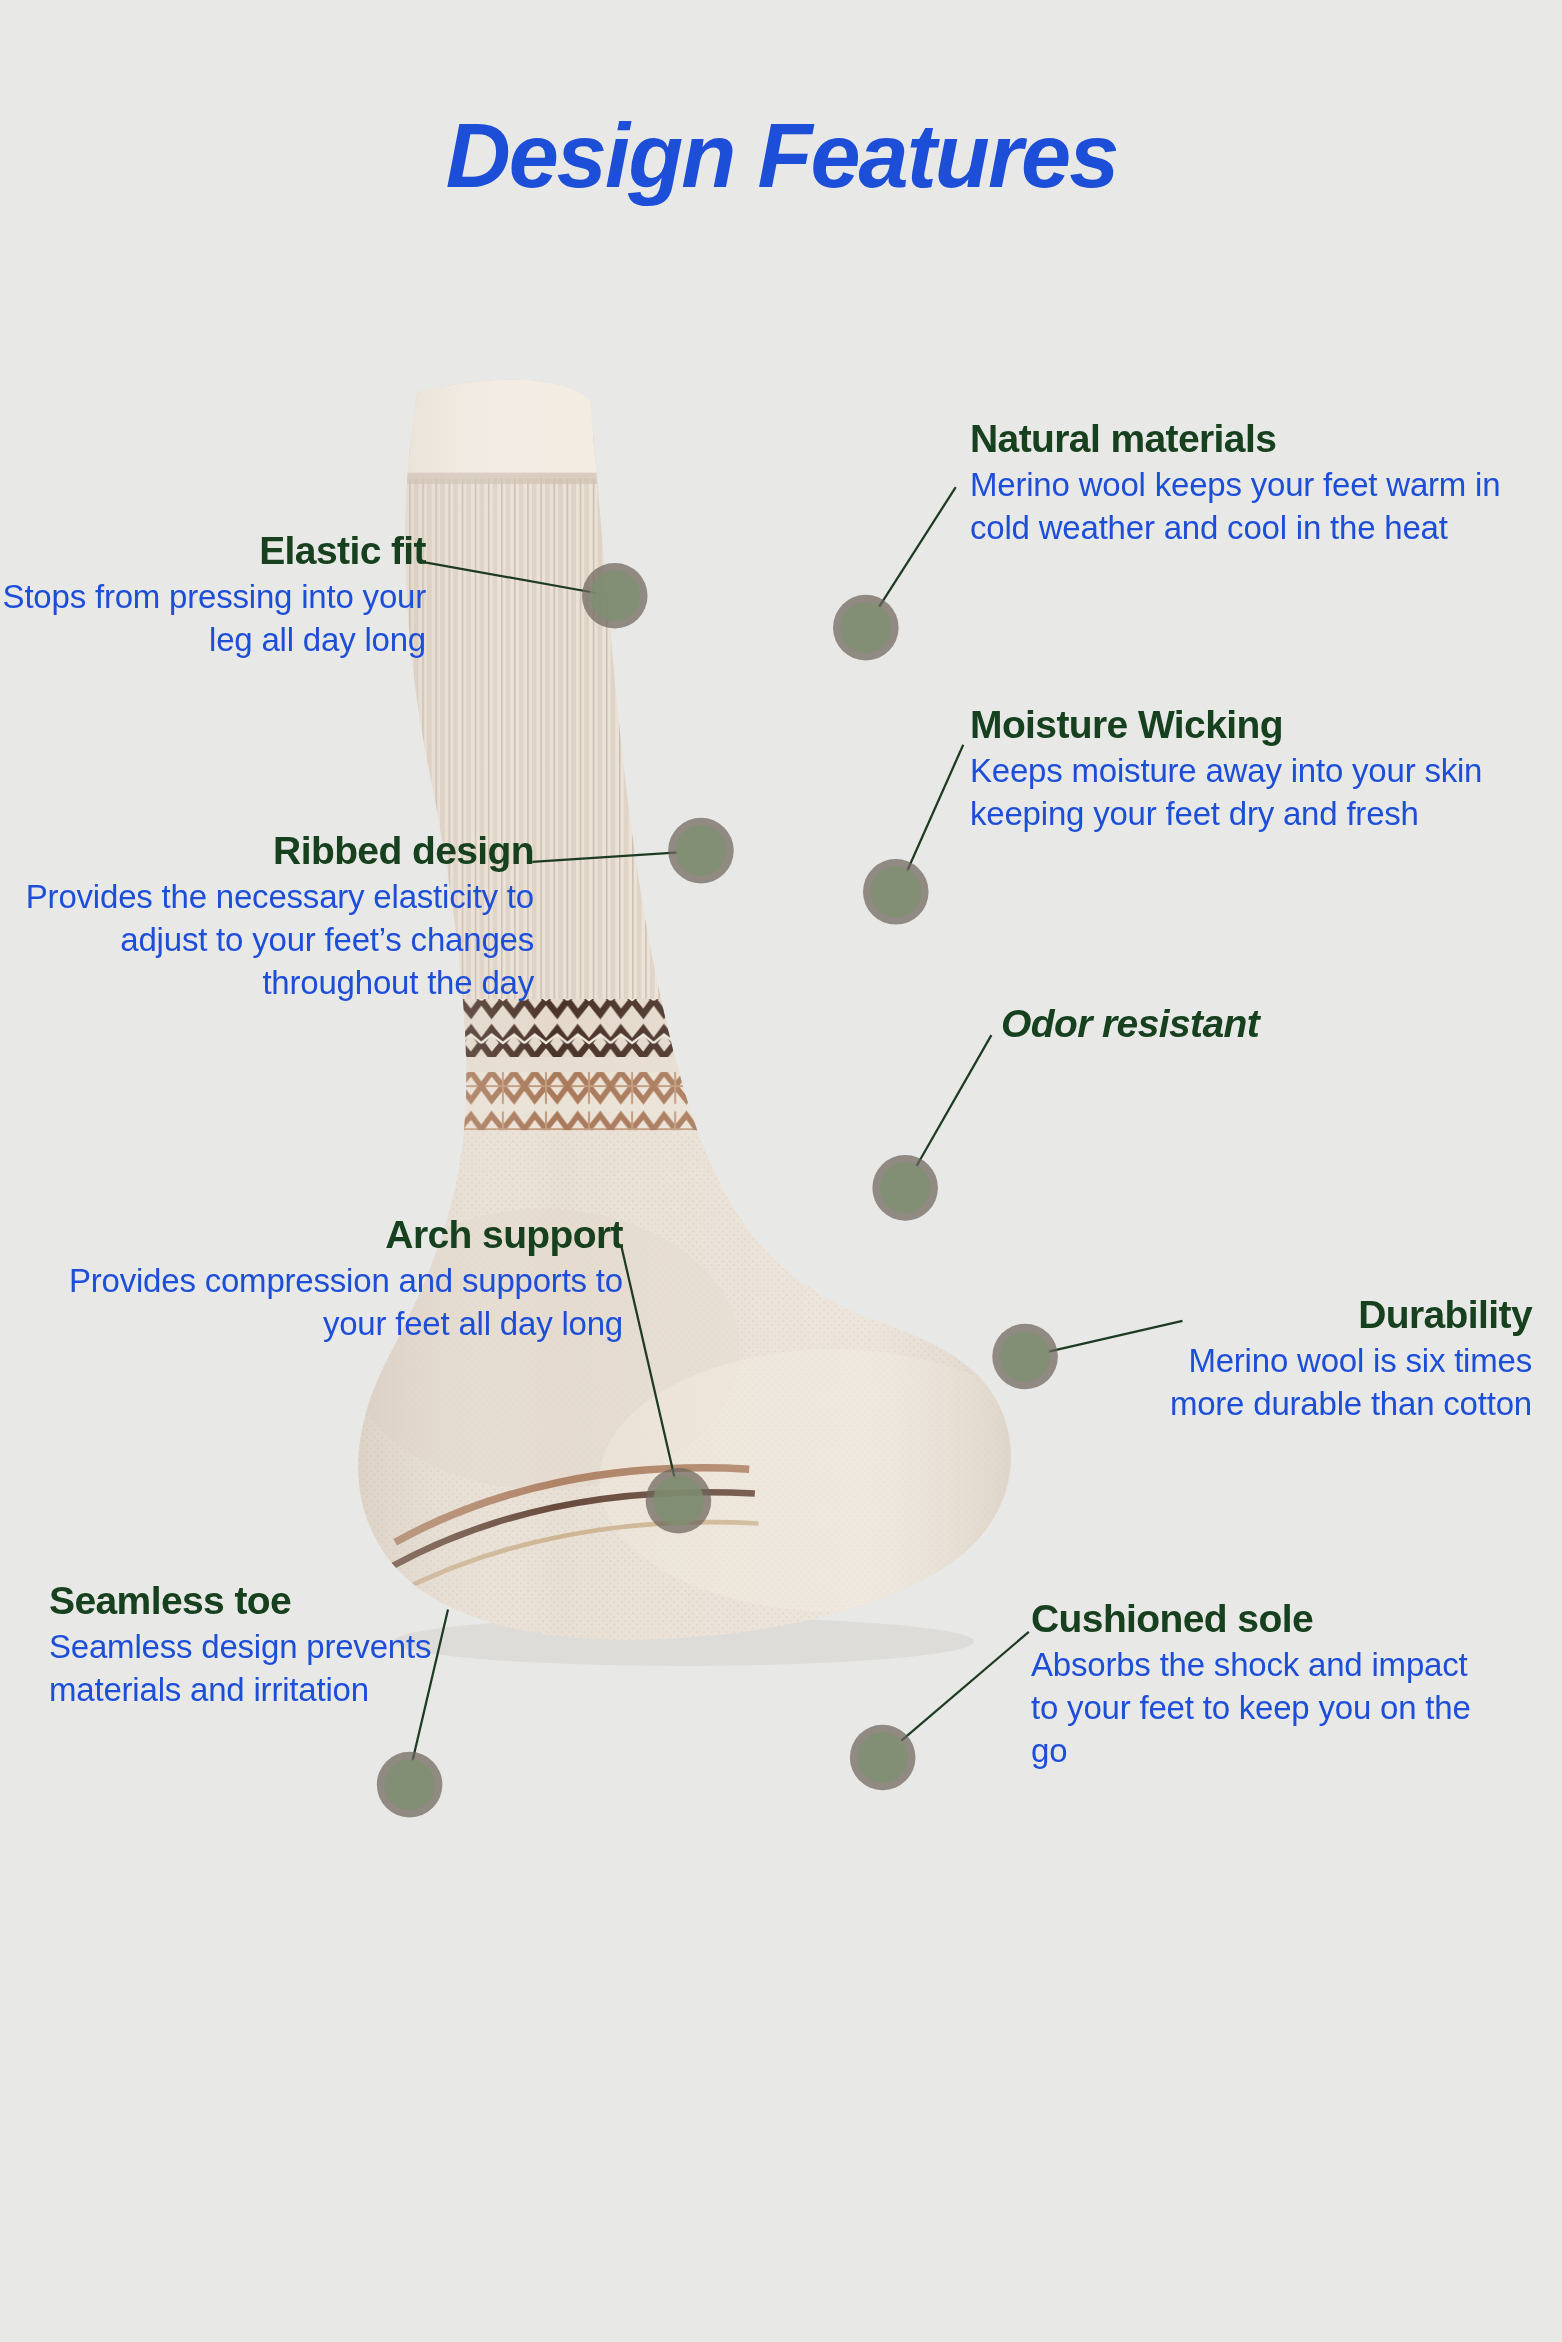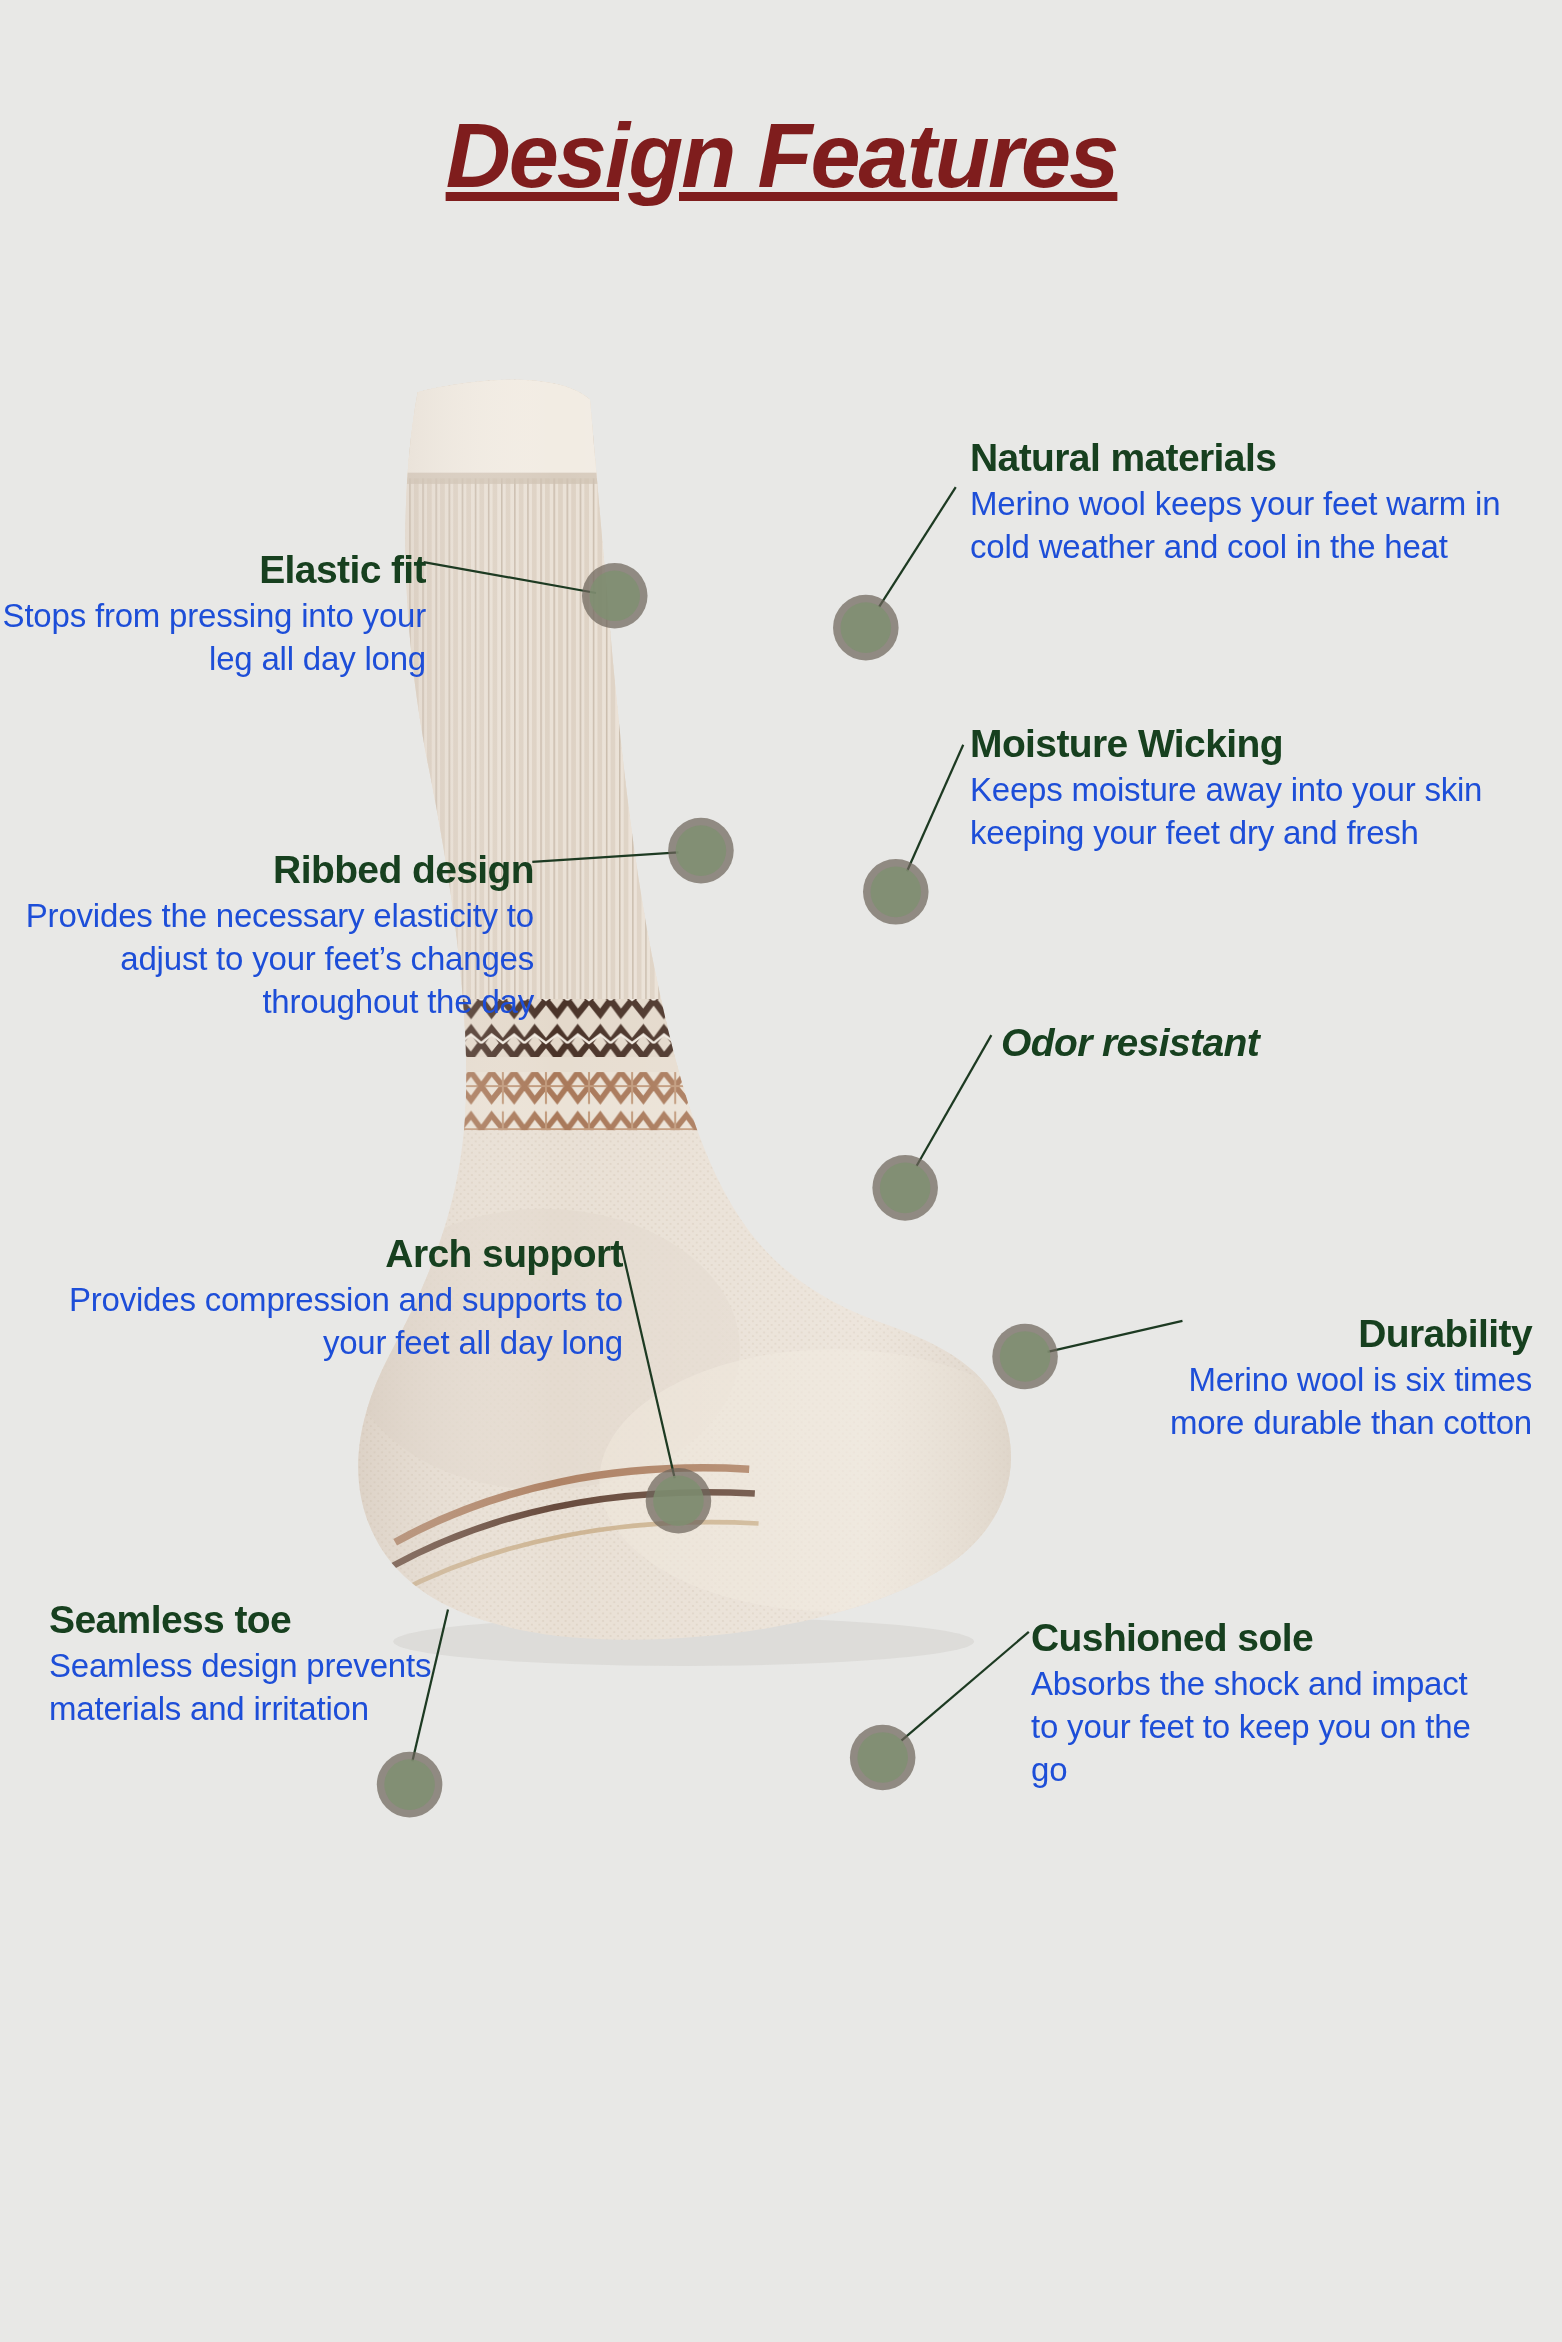--- a/index.html
+++ b/index.html
@@ -13,43 +13,41 @@
 
   
   #page-title {
     position:absolute;
     top:111px; left:0; width:1563px;
     text-align:center;
     font-size:90px;
     font-weight:bold;
     font-style:italic;
     letter-spacing:-1.9px;
-    color:#7f1d1d;
+    color:#1d4ed8;
     line-height:1.0;
-    text-decoration:underline;
   }
 
   
   #sock-illustration {
     position:absolute;
     left:309px; top:375px;
     width:768px; height:1574px;
   }
   #sock-illustration svg { display:block; }
 
   
   .callout { position:absolute; }
   .callout .c-title {
     color:#17401f;
     font-weight:bold;
     font-size:39px;
     line-height:1.12;
     letter-spacing:-0.6px;
     margin-bottom:3.7px;
-    margin-top:19px;
   }
   .callout .c-body {
     color:#1d4ed8;
     font-size:33px;
     line-height:1.30;
     letter-spacing:-0.2px;
   }
   .align-right { text-align:right; }
   .align-left  { text-align:left; }
 

